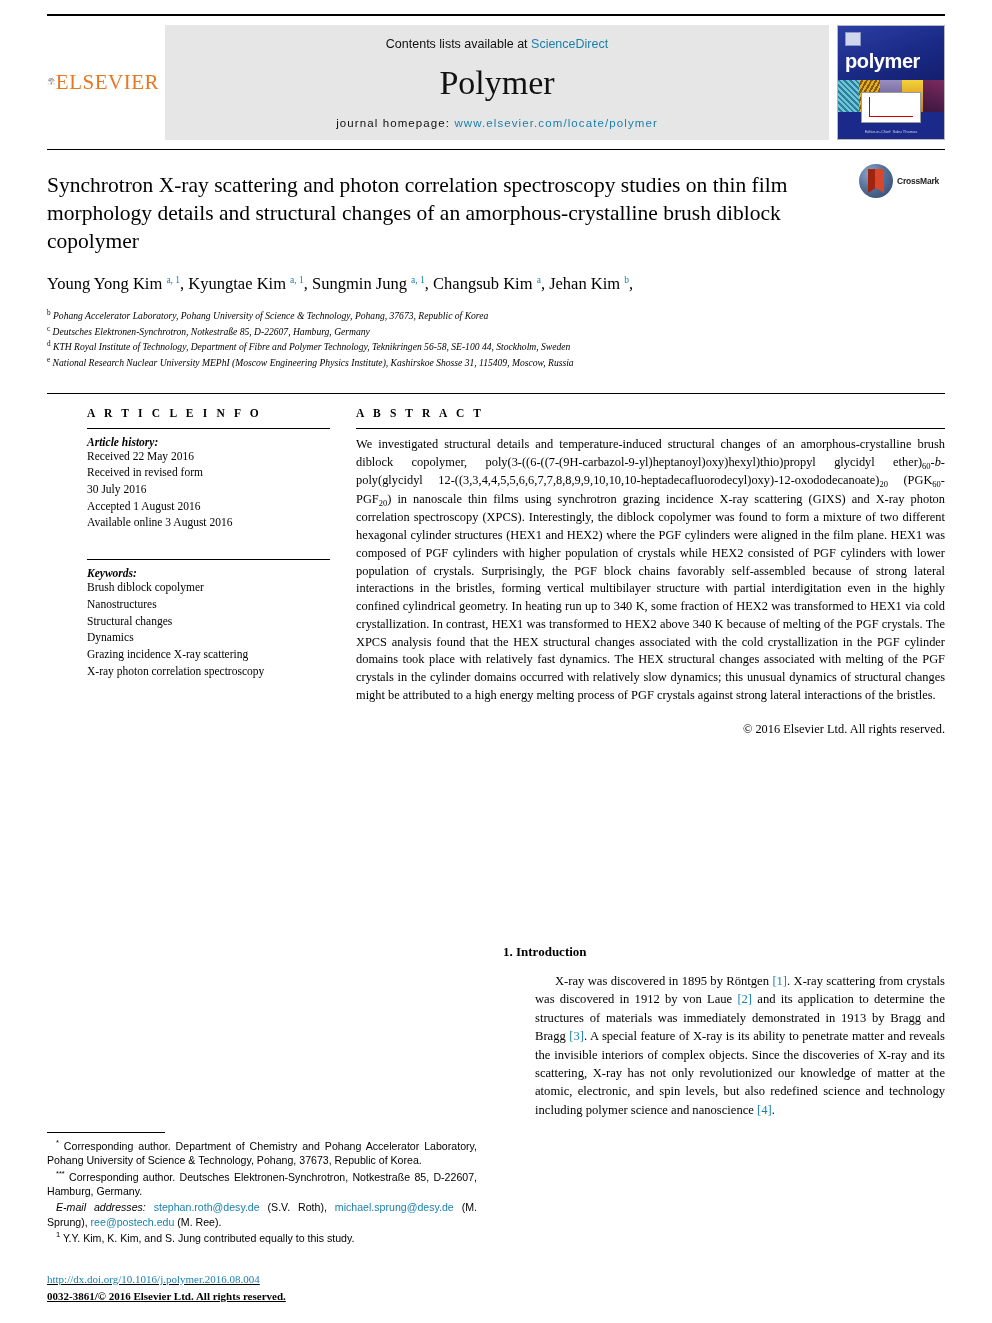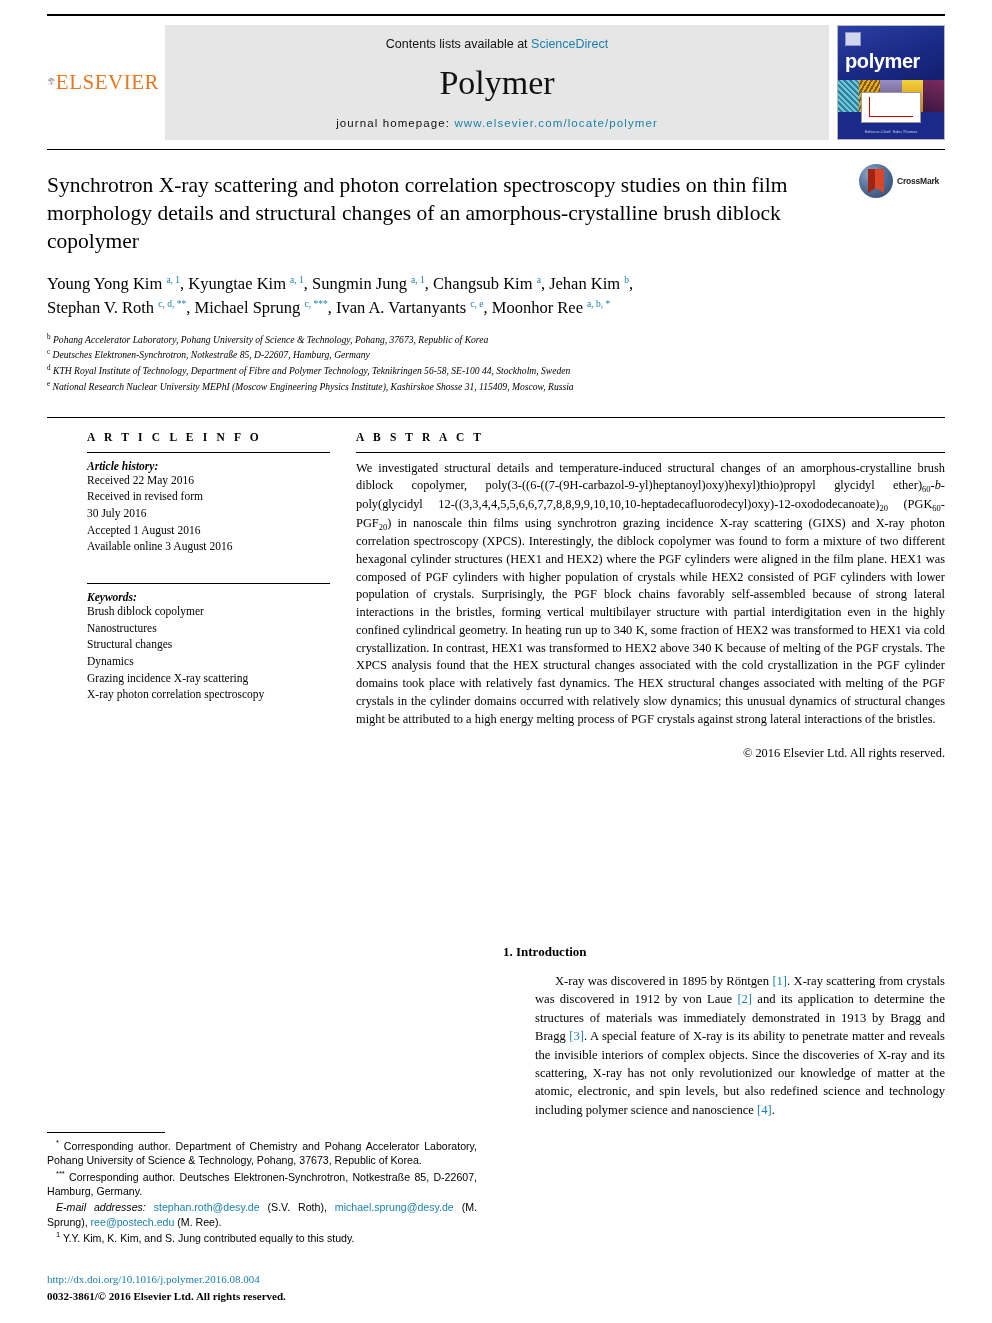--- a/index.html
+++ b/index.html
@@ -258,20 +258,21 @@
   .footnote .lnk { color:#1a7fab; }
   .footnote i { font-style: italic; }
   .footnote sup { font-size: 7.5px; vertical-align: super; }
 
   .doi-block {
     position: absolute;
     bottom: 0; left: 0; right: 0;
     font-size: 11px;
     font-family: "Liberation Serif", serif;
     line-height: 1.5;
+    text-decoration: underline;
   }
   .doi-link { color:#1a7fab; }
   .issn-line { font-weight: bold; }
 
   h2.intro-head {
     font-size: 13px; font-weight: bold; margin: 0 0 12px 0;
     font-family: "Liberation Serif", serif;
   }
   .intro-body {
     font-size: 12.6px; line-height: 1.46; text-align: justify;
@@ -360,21 +361,20 @@
   <div class="title-area">
     <h1 class="article-title">Synchrotron X-ray scattering and photon correlation spectroscopy studies on thin film morphology details and structural changes of an amorphous-crystalline brush diblock copolymer</h1>
     <div class="crossmark">
       <div class="cm-badge"></div>
       <div class="cm-label">CrossMark</div>
     </div>
   </div>
 
   <div class="authors">
     <div>Young Yong Kim <sup>a, 1</sup>, Kyungtae Kim <sup>a, 1</sup>, Sungmin Jung <sup>a, 1</sup>, Changsub Kim <sup>a</sup>, Jehan Kim <sup>b</sup>,</div>
-    <div>Stephan V. Roth <sup>c, d, **</sup>, Michael Sprung <sup>c, ***</sup>, Ivan A. Vartanyants <sup>c, e</sup>, Moonhor Ree <sup>a, b, *</sup></div>
   </div>
 
   <div class="affiliations">
     <div><sup>b</sup> Pohang Accelerator Laboratory, Pohang University of Science &amp; Technology, Pohang, 37673, Republic of Korea</div>
     <div><sup>c</sup> Deutsches Elektronen-Synchrotron, Notkestraße 85, D-22607, Hamburg, Germany</div>
     <div><sup>d</sup> KTH Royal Institute of Technology, Department of Fibre and Polymer Technology, Teknikringen 56-58, SE-100 44, Stockholm, Sweden</div>
     <div><sup>e</sup> National Research Nuclear University MEPhI (Moscow Engineering Physics Institute), Kashirskoe Shosse 31, 115409, Moscow, Russia</div>
   </div>
 
   <div class="info-abstract">

